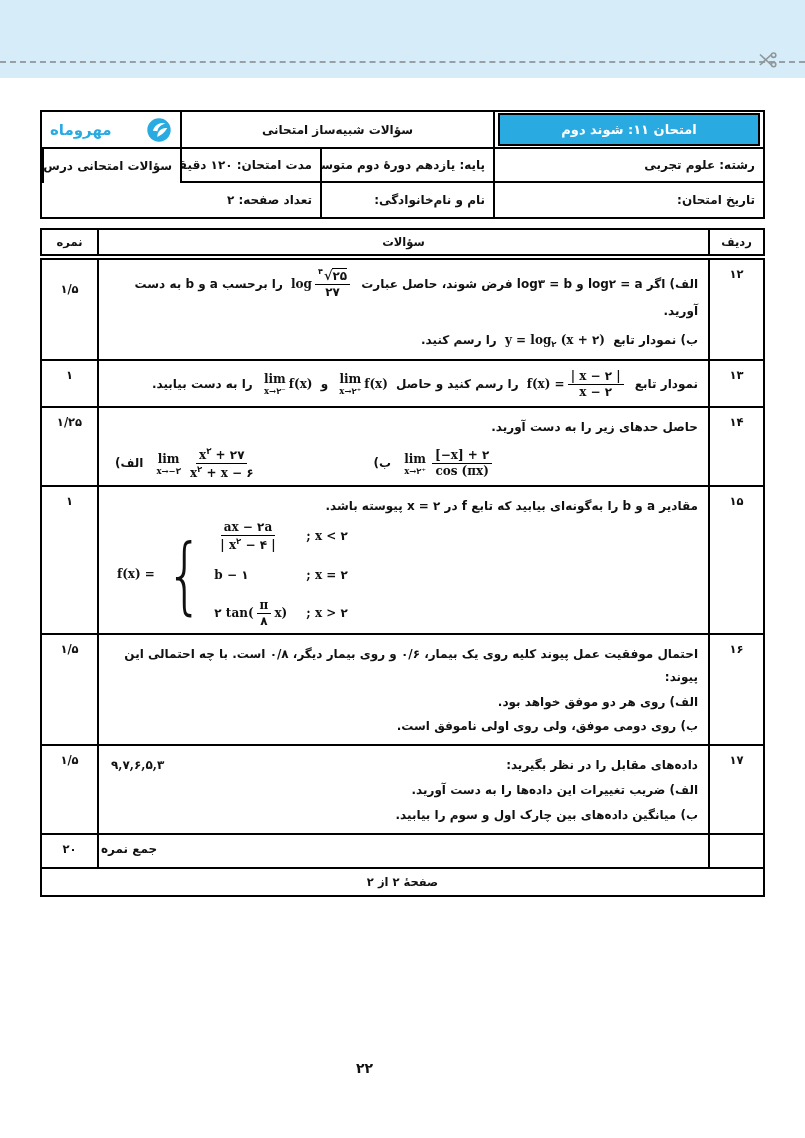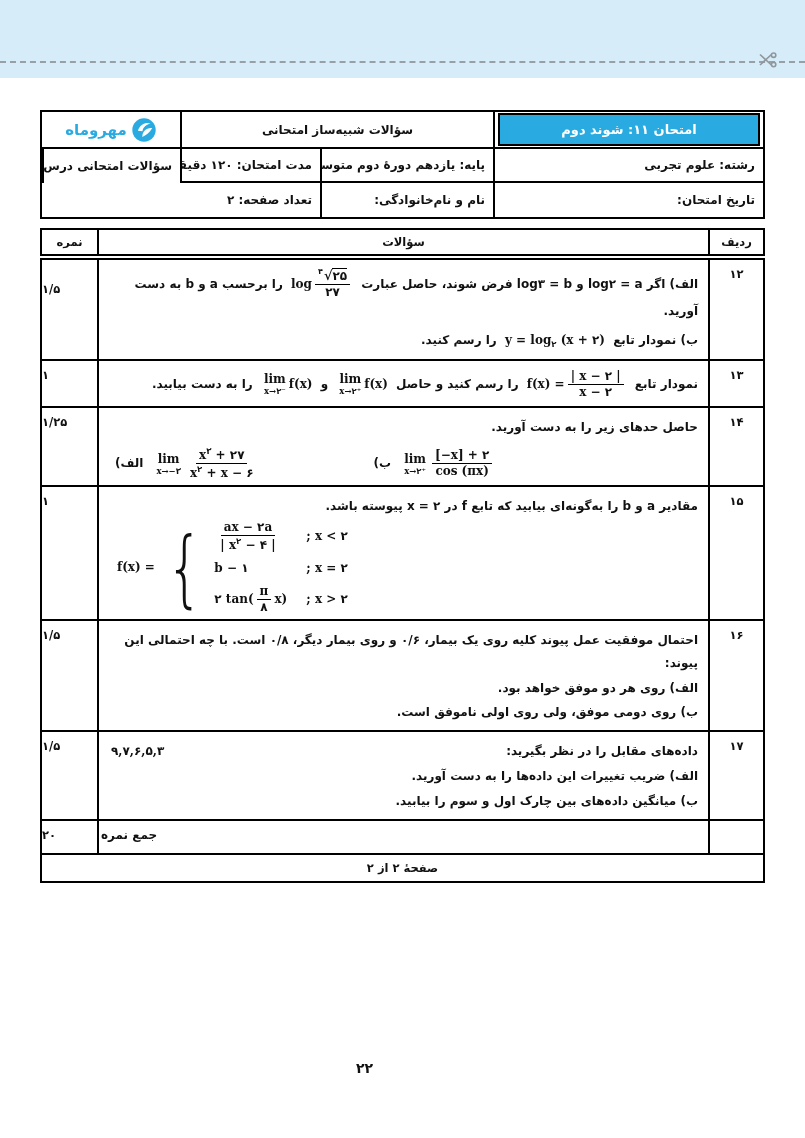--- a/index.html
+++ b/index.html
@@ -15,38 +15,38 @@
   .htable{position:absolute;top:110px;right:40px;width:721px;border:2px solid #000;
           direction:rtl;display:grid;grid-template-columns:270px 173px 140px 138px;
           grid-template-rows:37px 34px 34px;font-weight:bold;font-size:12px;background:#fff;}
   .hcell{display:flex;align-items:center;padding:0 8px;overflow:hidden;white-space:nowrap;}
   .bl{border-left:2px solid #000;}
   .bb{border-bottom:2px solid #000;}
   .badge-cell{padding:3px;}
   .badge{flex:1;height:100%;background:#29abe2;border:2px solid #000;color:#fff;
          display:flex;align-items:center;justify-content:center;font-size:13px;font-weight:bold;}
   .title-cell{grid-column:2 / span 2;justify-content:center;}
-  .logo-cell{justify-content:center;gap:4px;}
+  .logo-cell{justify-content:space-between;gap:4px;}
   .logo-text{color:#29abe2;font-size:15px;font-weight:bold;}
 
   
   .qhead{position:absolute;top:228px;right:40px;width:721px;height:24px;border:2px solid #000;
          direction:rtl;display:grid;grid-template-columns:55px 1fr 55px;
          font-weight:bold;font-size:11.5px;background:#fff;}
   .qhead .hc{display:flex;align-items:center;justify-content:center;}
 
   
   .qbox{position:absolute;top:258px;right:40px;width:721px;border:2px solid #000;direction:rtl;
         font-size:12px;background:#fff;}
   .qrow{display:grid;grid-template-columns:55px 1fr 55px;border-bottom:2px solid #000;}
   .qrow:last-child{border-bottom:none;}
   .cell-idx{border-left:2px solid #000;text-align:center;padding-top:7px;
             font-weight:bold;font-size:11.5px;}
   .cell-q{border-left:2px solid #000;padding:6px 10px 4px 10px;font-weight:bold;line-height:1.9;}
-  .cell-score{text-align:left;padding-top:7px;font-weight:bold;font-size:11.5px;}
+  .cell-score{text-align:center;padding-top:7px;font-weight:bold;font-size:11.5px;}
   .score-mid{padding-top:22px;}
 
   .qline{margin:2px 0;}
   .qline2{margin-top:6px;}
 
   
   .math{direction:ltr;display:inline-block;vertical-align:middle;white-space:nowrap;
         font-family:"DejaVu Serif","DejaVu Sans",serif;font-weight:bold;margin:0 4px;}
   .frac{display:inline-flex;flex-direction:column;align-items:center;vertical-align:middle;margin:0 3px;}
   .frac .num{display:block;border-bottom:1.4px solid #000;padding:0 3px;line-height:1.25;}
@@ -64,21 +64,21 @@
   .lgroup{display:flex;align-items:center;}
   .lgroup.g2{margin-left:108px;}
   .plabel{direction:rtl;font-family:"DejaVu Sans",sans-serif;font-weight:bold;margin:0 6px 0 2px;}
 
   
   .pw{direction:ltr;display:flex;align-items:center;margin:2px 0 0 8px;
       font-family:"DejaVu Serif","DejaVu Sans",serif;}
   .pwf{margin-right:3px;}
   .brace{font-size:84px;font-weight:100;line-height:80px;margin-right:3px;
          font-family:"DejaVu Sans",sans-serif;transform:scaleX(0.7);}
-  .cases{display:flex;flex-direction:column;gap:4px;}
+  .cases{display:flex;flex-direction:column;gap:11px;}
   .case{display:flex;align-items:center;}
   .cexpr{min-width:92px;display:inline-flex;align-items:center;}
 
   
   .row-between{display:flex;justify-content:space-between;align-items:flex-start;}
   .dataset{direction:ltr;font-family:"DejaVu Serif","DejaVu Sans",serif;margin-left:2px;}
 
   .total-label{text-align:left;padding-left:2px;padding-top:3px;}
   .footer-row{min-height:26px;display:flex;align-items:center;justify-content:center;
               font-weight:bold;font-size:11.5px;}

